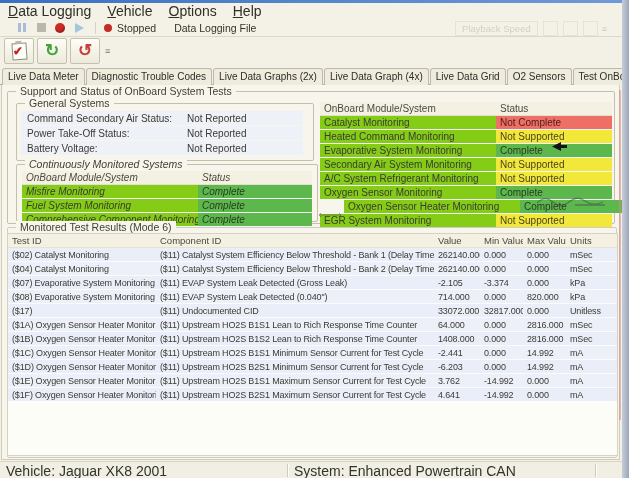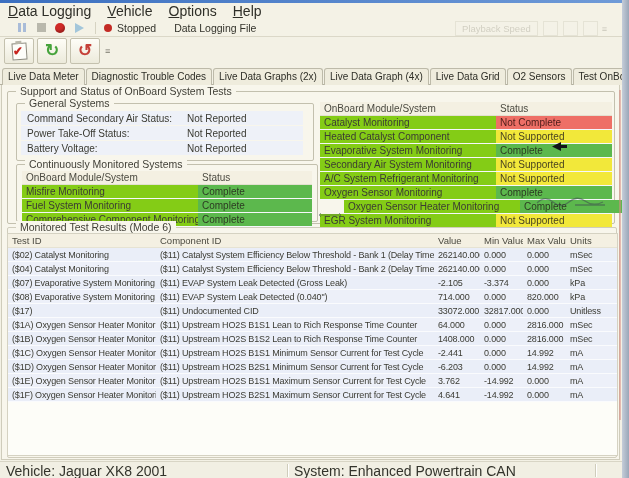--- a/index.html
+++ b/index.html
@@ -182,21 +182,21 @@
             <span>Power Take-Off Status:</span>
             <span>Not Reported</span>
           </div>
             <div class="kv-row">
             <span>Battery Voltage:</span>
             <span>Not Reported</span>
           </div>
           </div>
       </div>
 
-      <div class="groupbox" style="left:8px;top:72px;width:300px;height:56px;">
+      <div class="groupbox" style="left:8px;top:72px;width:300px;height:56px;font-style:italic;">
         <span class="g-title">Continuously Monitored Systems</span>
         <div class="stable" style="left:5px;top:6px;width:290px;">
           <div class="s-head" style="grid-template-columns:176px 114px;">
             <span class="c-head">OnBoard Module/System</span>
             <span class="c-head">Status</span>
           </div>
           <div>
 
           <div class="s-row" style="grid-template-columns:176px 114px;">
               <span class="c-sys">Misfire Monitoring</span>
@@ -219,21 +219,21 @@
           <span class="c-head">OnBoard Module/System</span>
           <span class="c-head">Status</span>
         </div>
         <div>
 
         <div class="s-row" style="grid-template-columns:176px 116px;">
             <span class="c-sys">Catalyst Monitoring</span>
             <span class="c-status v-not-complete">Not Complete</span>
           </div>
             <div class="s-row" style="grid-template-columns:176px 116px;">
-            <span class="c-sys">Heated Catalyst Component</span>
+            <span class="c-sys">Heated Command Monitoring</span>
             <span class="c-status v-not-supported">Not Supported</span>
           </div>
             <div class="s-row" style="grid-template-columns:176px 116px;">
             <span class="c-sys">Evaporative System Monitoring</span>
             <span class="c-status v-complete">Complete</span>
           </div>
             <div class="s-row" style="grid-template-columns:176px 116px;">
             <span class="c-sys">Secondary Air System Monitoring</span>
             <span class="c-status v-not-supported">Not Supported</span>
           </div>

